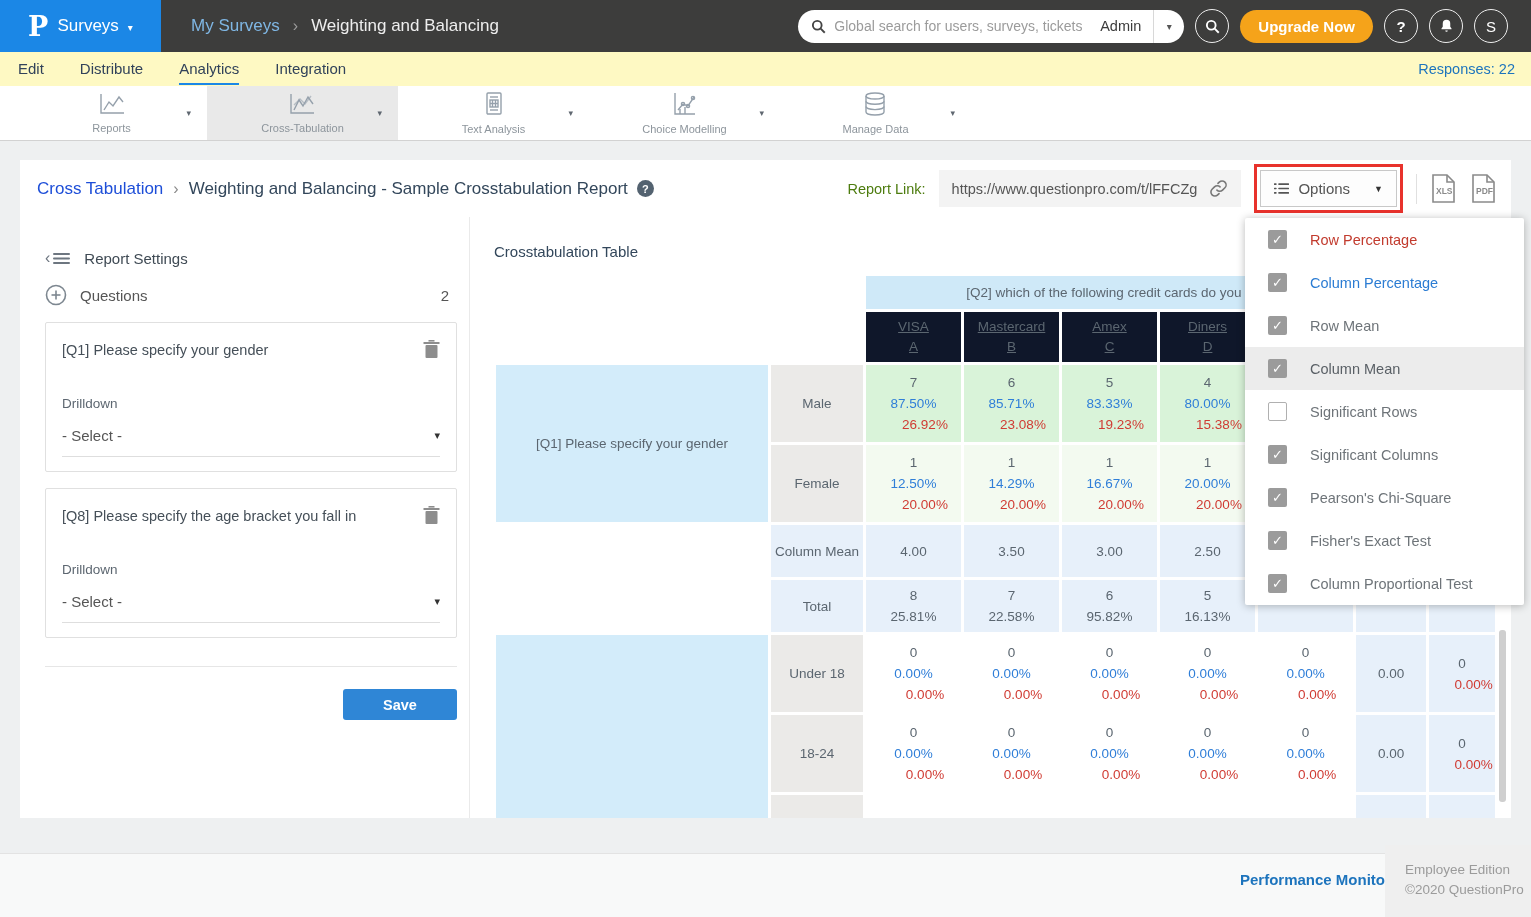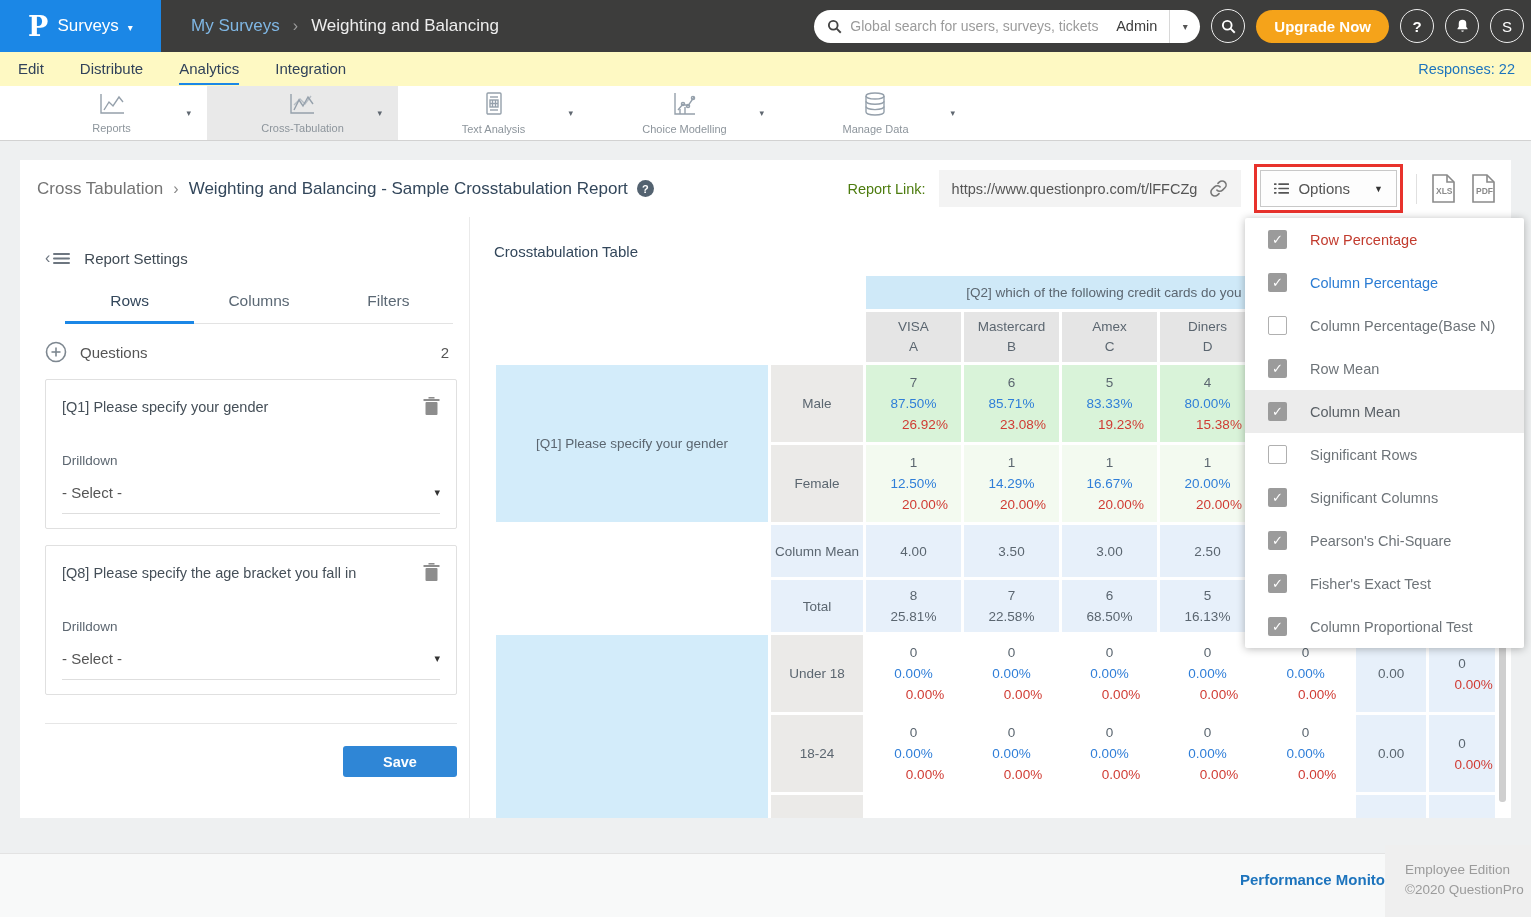--- a/index.html
+++ b/index.html
@@ -11,21 +11,21 @@
                 background:#3d3d3c; display:flex; align-items:center; z-index:20; }
   .logo-box { width:161px; height:52px; background:#1b87e6; display:flex; align-items:center;
               justify-content:center; gap:9px; cursor:pointer; flex:none; }
   .logo-glyph { color:#fff; font-size:27px; font-weight:bold; font-family:"DejaVu Serif", serif; }
   .product-label { color:#fff; font-size:17px; }
   .hdr-caret { color:#fff; font-size:10px; margin-top:2px; }
   .crumbs { display:flex; align-items:center; margin-left:30px; }
   .crumb-parent { color:#7fb6e3; font-size:17px; cursor:pointer; }
   .crumb-sep { color:#9a9a9a; font-size:16px; margin:0 13px; }
   .crumb-current { color:#eeeeee; font-size:17px; }
-  .hdr-right { margin-left:auto; display:flex; align-items:center; gap:11px; padding-right:7px; }
+  .hdr-right { margin-left:auto; display:flex; align-items:center; gap:11px; padding-right:23px; }
   .search-pill { width:386px; height:33px; background:#fff; border-radius:17px;
                  display:flex; align-items:center; overflow:hidden; }
   .search-pill svg { margin:0 8px 0 13px; flex:none; }
   .search-input { border:none; outline:none; flex:1; font-size:14px; color:#555;
                   font-family:"Liberation Sans", sans-serif; min-width:0; }
   .search-input::placeholder { color:#9b9b9b; }
   .search-scope { color:#3c3c3c; font-size:14.5px; margin:0 12px; }
   .pill-divider { width:1px; height:33px; background:#d8d8d8; }
   .pill-caret { width:30px; text-align:center; color:#555; font-size:10px; cursor:pointer; }
   .circle-btn { width:34px; height:34px; border-radius:50%; border:1.5px solid #ededed;
@@ -52,21 +52,21 @@
   .ribbon-item.active { background:#e9e9e9; }
   .ri-inner { display:flex; flex-direction:column; align-items:center; gap:3px; }
   .ri-label { font-size:11px; color:#8d959c; }
   .ri-caret { position:absolute; right:16px; top:50%; transform:translateY(-50%);
               color:#5f6770; font-size:9px; }
 
   
   .card { position:absolute; left:20px; top:160px; width:1491px; height:658px;
           background:#fff; overflow:hidden; }
   .card-head { height:57px; display:flex; align-items:center; padding:0 14px 0 17px; }
-  .bc-link { color:#737373; font-size:17px; cursor:pointer; }
+  .bc-link { color:#1d4ed8; font-size:17px; cursor:pointer; }
   .bc-sep { color:#8a8a8a; font-size:16px; margin:0 10px; }
   .bc-title { color:#33475b; font-size:17px; }
   .help-dot { width:17px; height:17px; border-radius:50%; background:#536270; color:#fff;
               font-size:11px; font-weight:bold; display:flex; align-items:center;
               justify-content:center; margin-left:9px; cursor:pointer; }
   .head-right { margin-left:auto; display:flex; align-items:center; gap:13px; }
   .rl-label { font-size:14.5px; color:#4d7c0f; }
   .url-box { background:#f3f3f3; height:37px; display:flex; align-items:center;
              padding:0 13px; gap:12px; }
   .url-text { font-size:14.5px; color:#555; }
@@ -109,21 +109,21 @@
   
   .right-pane { position:absolute; left:450px; top:57px; right:0; bottom:0; overflow:hidden; }
   .tbl-title { margin:26px 0 0 24px; font-size:15px; color:#33475b; }
   table.crosstab { margin:13px 0 0 23px; border-collapse:separate; border-spacing:3px;
                    table-layout:fixed; width:1005px; }
   .crosstab td { text-align:center; vertical-align:middle; font-size:13.5px; color:#5b6670;
                  overflow:hidden; }
   .bg-none   { background:transparent; }
   .bg-q2     { background:#cfe9f8; font-size:14.5px; color:#33475b; }
   .bg-qlabel { background:#d3ecfa; font-size:14.5px; color:#44505a; }
-  .bg-colhd  { background:#e5e5e5; color:#565d63; line-height:20px; }
+  .bg-colhd  { background:#0f172a; color:#565d63; line-height:20px;text-decoration:underline; }
   .bg-gray   { background:#ebeae8; font-size:14.5px; }
   .bg-blue   { background:#e7f0fa; }
   .bg-green  { background:#d9f3d9; }
   .bg-pgreen { background:#f3faf0; }
   .bg-wht    { background:#ffffff; }
   .ln { line-height:21px; }
   .t-n { color:#5b6670; } .t-b { color:#2f7ed8; } .t-r { color:#d03b33;margin-left:23px; }
   .scroll-thumb { position:absolute; right:5px; top:413px; width:7px; height:172px;
                   background:#cfcfcf; border-radius:3px; cursor:pointer; }
 
@@ -324,25 +324,20 @@
       <span class="collapse-ic">
         <span style="font-size:16px;">‹</span>
         <svg width="17" height="13" viewBox="0 0 17 13" stroke="#6d7680" stroke-width="2" stroke-linecap="round">
             <line x1="1" y1="2" x2="16" y2="2"></line>
             <line x1="1" y1="6.5" x2="16" y2="6.5"></line>
             <line x1="1" y1="11" x2="16" y2="11"></line>
           </svg>
       </span>
       <span class="panel-title">Report Settings</span>
     </div>
-    <div class="tabs" id="tabs">
-        <div class="tab active">Rows</div>
-        <div class="tab">Columns</div>
-        <div class="tab">Filters</div>
-      </div>
     <div class="q-row">
       <svg width="22" height="22" viewBox="0 0 22 22" fill="none" stroke="#7d8790" stroke-width="1.6">
           <circle cx="11" cy="11" r="9.5"></circle>
           <line x1="11" y1="6.5" x2="11" y2="15.5"></line>
           <line x1="6.5" y1="11" x2="15.5" y2="11"></line>
         </svg>
       <span class="q-row-label">Questions</span>
       <span class="q-count">2</span>
     </div>
     <div id="cards">
@@ -505,21 +500,21 @@
             <td class="bg-blue">
               <div class="ln t-n">8</div>
               <div class="ln t-n">25.81%</div>
             </td>
             <td class="bg-blue">
               <div class="ln t-n">7</div>
               <div class="ln t-n">22.58%</div>
             </td>
             <td class="bg-blue">
               <div class="ln t-n">6</div>
-              <div class="ln t-n">68.50%</div>
+              <div class="ln t-n">95.82%</div>
             </td>
             <td class="bg-blue">
               <div class="ln t-n">5</div>
               <div class="ln t-n">16.13%</div>
             </td>
             <td class="bg-blue"></td>
             <td class="bg-blue"></td>
             <td class="bg-blue"></td>
           </tr>
           <tr style="height: 77px;">
@@ -612,24 +607,20 @@
 <div class="options-menu" id="options-menu">
     <div class="menu-item">
       <span class="cbx checked">✓</span>
       <span class="menu-label" style="color: rgb(194, 59, 46);">Row Percentage</span>
     </div>
     <div class="menu-item">
       <span class="cbx checked">✓</span>
       <span class="menu-label" style="color: rgb(43, 124, 211);">Column Percentage</span>
     </div>
     <div class="menu-item">
-      <span class="cbx unchecked">✓</span>
-      <span class="menu-label" style="color: rgb(110, 116, 121);">Column Percentage(Base N)</span>
-    </div>
-    <div class="menu-item">
       <span class="cbx checked">✓</span>
       <span class="menu-label" style="color: rgb(110, 116, 121);">Row Mean</span>
     </div>
     <div class="menu-item hover">
       <span class="cbx checked">✓</span>
       <span class="menu-label" style="color: rgb(90, 96, 102);">Column Mean</span>
     </div>
     <div class="menu-item">
       <span class="cbx unchecked">✓</span>
       <span class="menu-label" style="color: rgb(110, 116, 121);">Significant Rows</span>

